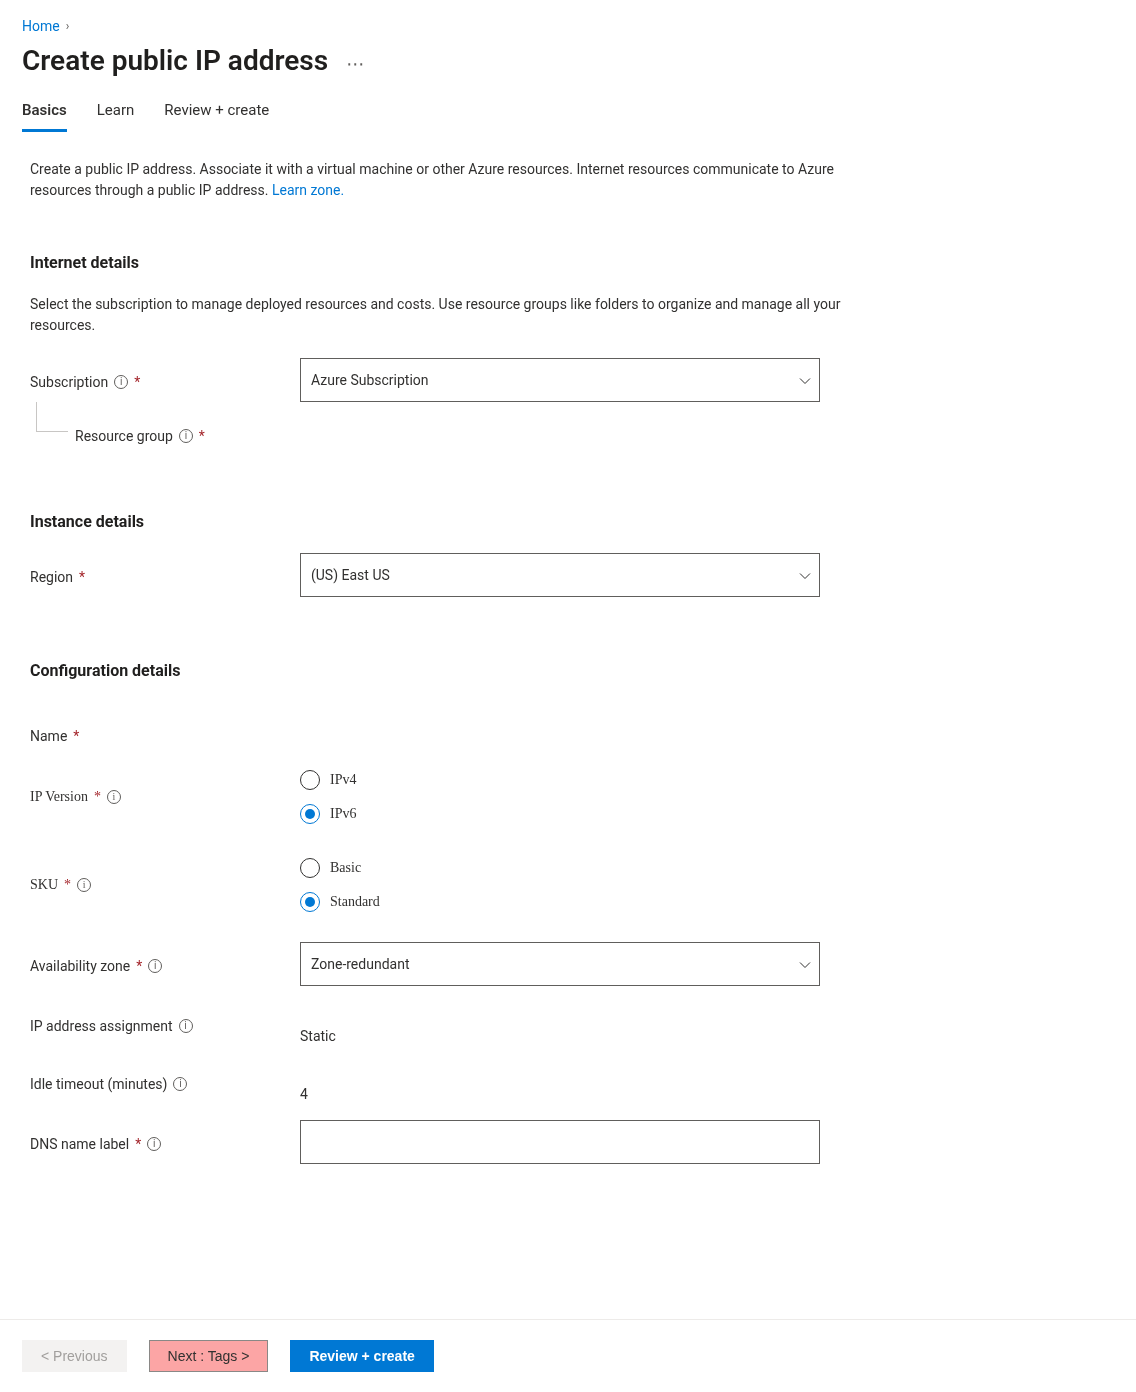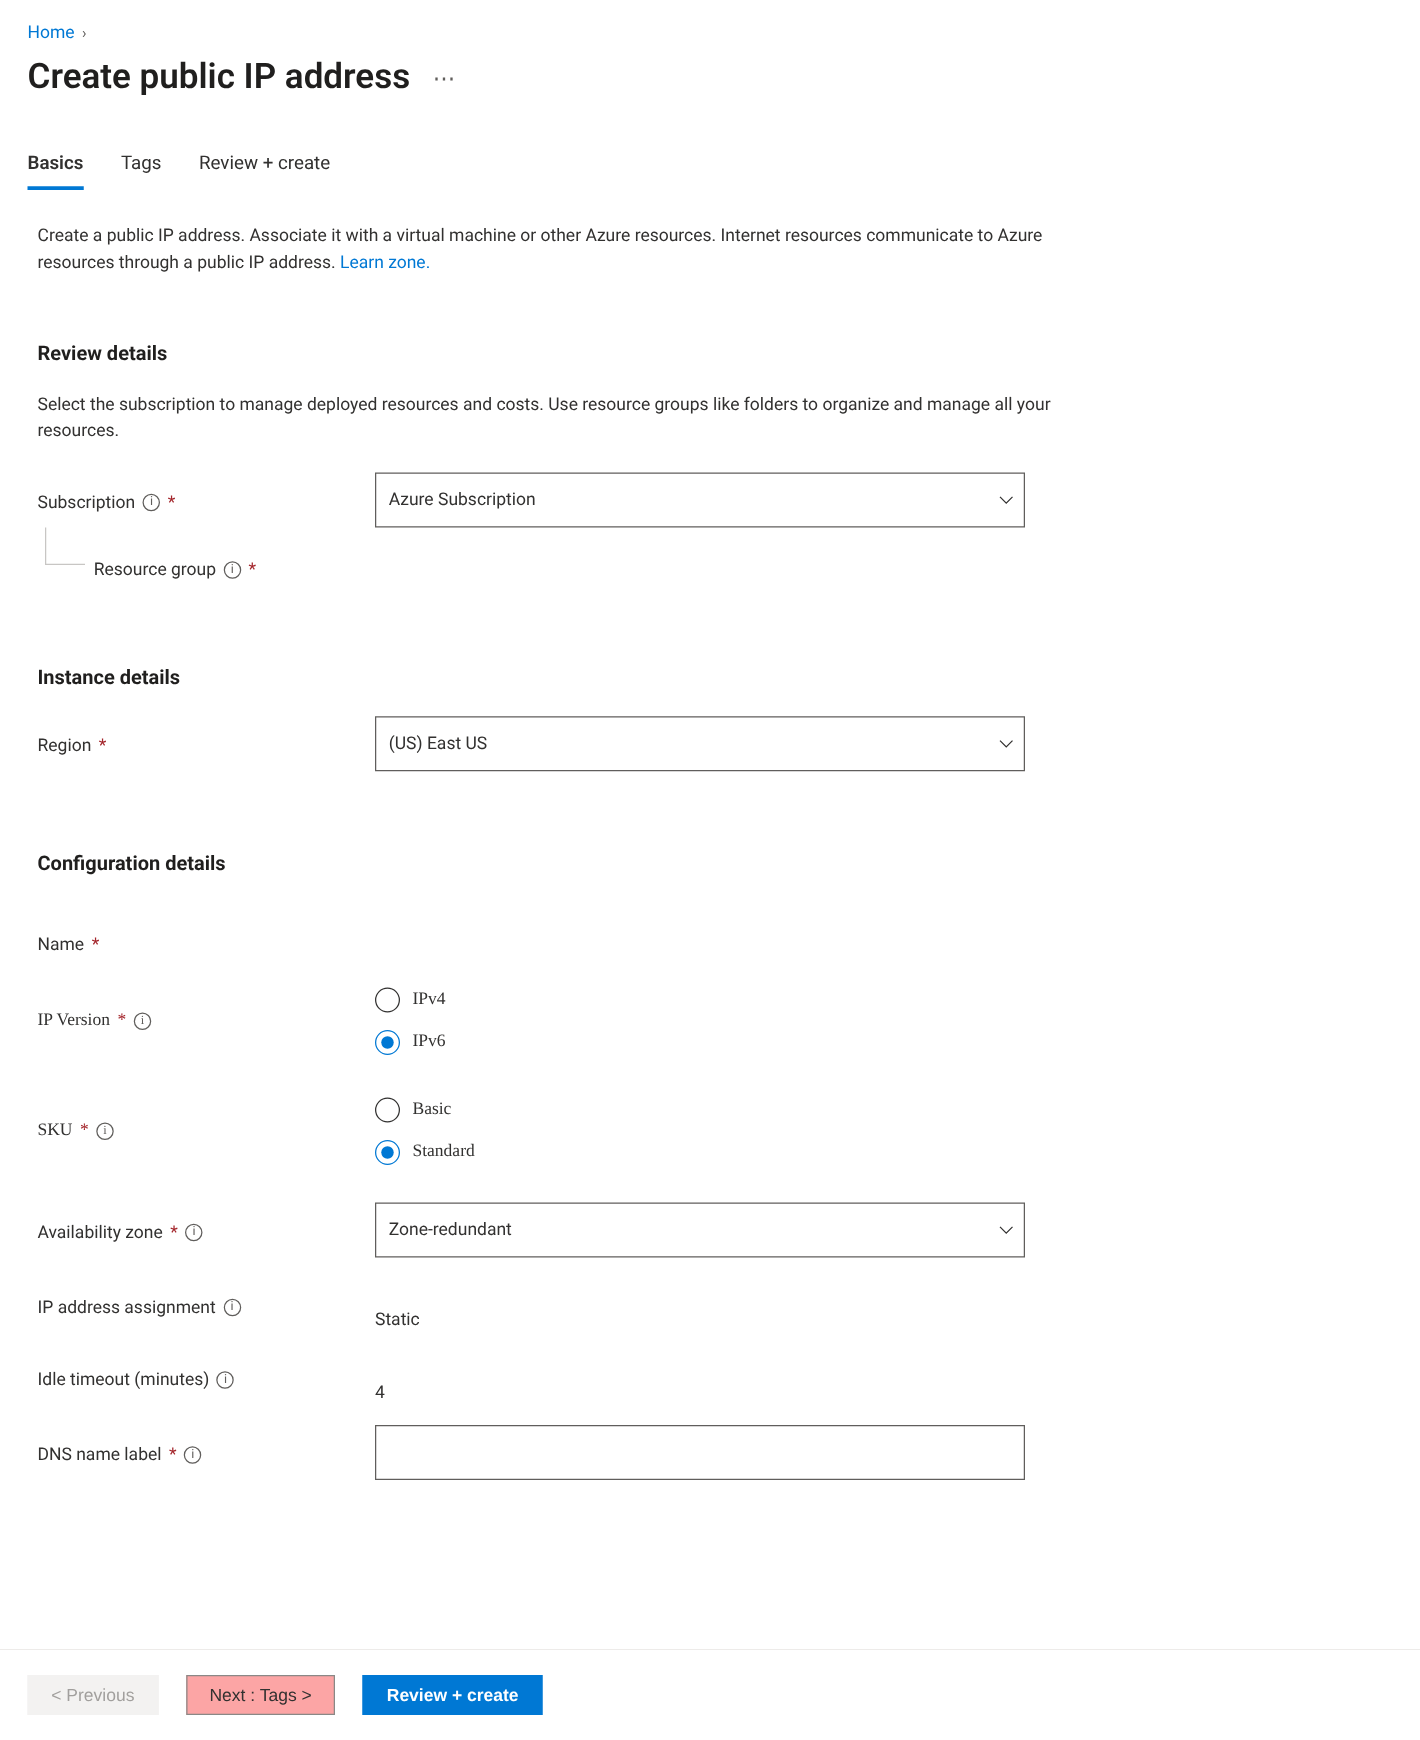--- a/index.html
+++ b/index.html
@@ -17,21 +17,21 @@
   }
   .breadcrumb {
     display: flex;
     align-items: center;
     gap: 6px;
     font-size: 14px;
     margin-bottom: 10px;
   }
   .breadcrumb a { color: #0078d4; text-decoration: none; }
   .breadcrumb .chev { color: #605e5c; font-size: 12px; }
-  .title-row { display: flex; align-items: center; gap: 18px; margin-bottom: 44px; }
+  .title-row { display: flex; align-items: center; gap: 18px; margin-bottom: 24px; }
   h1 { font-size: 28px; font-weight: 600; color: #201f1e; }
   .more-btn { color:#605e5c; font-size:18px; letter-spacing:2px; cursor:pointer; line-height:1; padding-top:6px;}
   .tabs { display:flex; gap:30px; border-bottom:1px solid transparent; margin-bottom:26px;}
   .tab { padding: 0 0 10px 0; font-size:15px; color:#323130; cursor:pointer; }
   .tab.active { font-weight:600; border-bottom: 3px solid #0078d4; }
   .content { padding: 0 8px; max-width: 830px; }
   .intro { font-size:14px; color:#323130; line-height:1.5; margin-bottom: 52px;}
   .intro a { color:#0078d4; text-decoration:none; }
   h2.section { font-size:16px; font-weight:700; margin-bottom:22px; color:#201f1e;}
   .section-desc { font-size:14px; line-height:1.5; margin-bottom:22px; }
@@ -96,30 +96,30 @@
     <span class="chev">›</span>
   </div>
 
   <div class="title-row">
     <h1>Create public IP address</h1>
     <span class="more-btn">⋯</span>
   </div>
 
   <div class="tabs">
     <div class="tab active">Basics</div>
-    <div class="tab">Tags</div>
+    <div class="tab">Learn</div>
     <div class="tab">Review + create</div>
   </div>
 
   <div class="content">
     <p class="intro">
       <span>Create a public IP address. Associate it with a virtual machine or other Azure resources. Internet resources communicate to Azure resources through a public IP address. </span><a href="#">Learn zone.</a>
     </p>
 
-    <h2 class="section">Review details</h2>
+    <h2 class="section">Internet details</h2>
     <p class="section-desc">Select the subscription to manage deployed resources and costs. Use resource groups like folders to organize and manage all your resources.</p>
 
     <div class="field-row">
       <div class="label-col">
         <span>Subscription</span>
         <span class="info-icon">i</span>
         <span class="req">*</span>
       </div>
       <div class="input-col">
         <div class="select">

